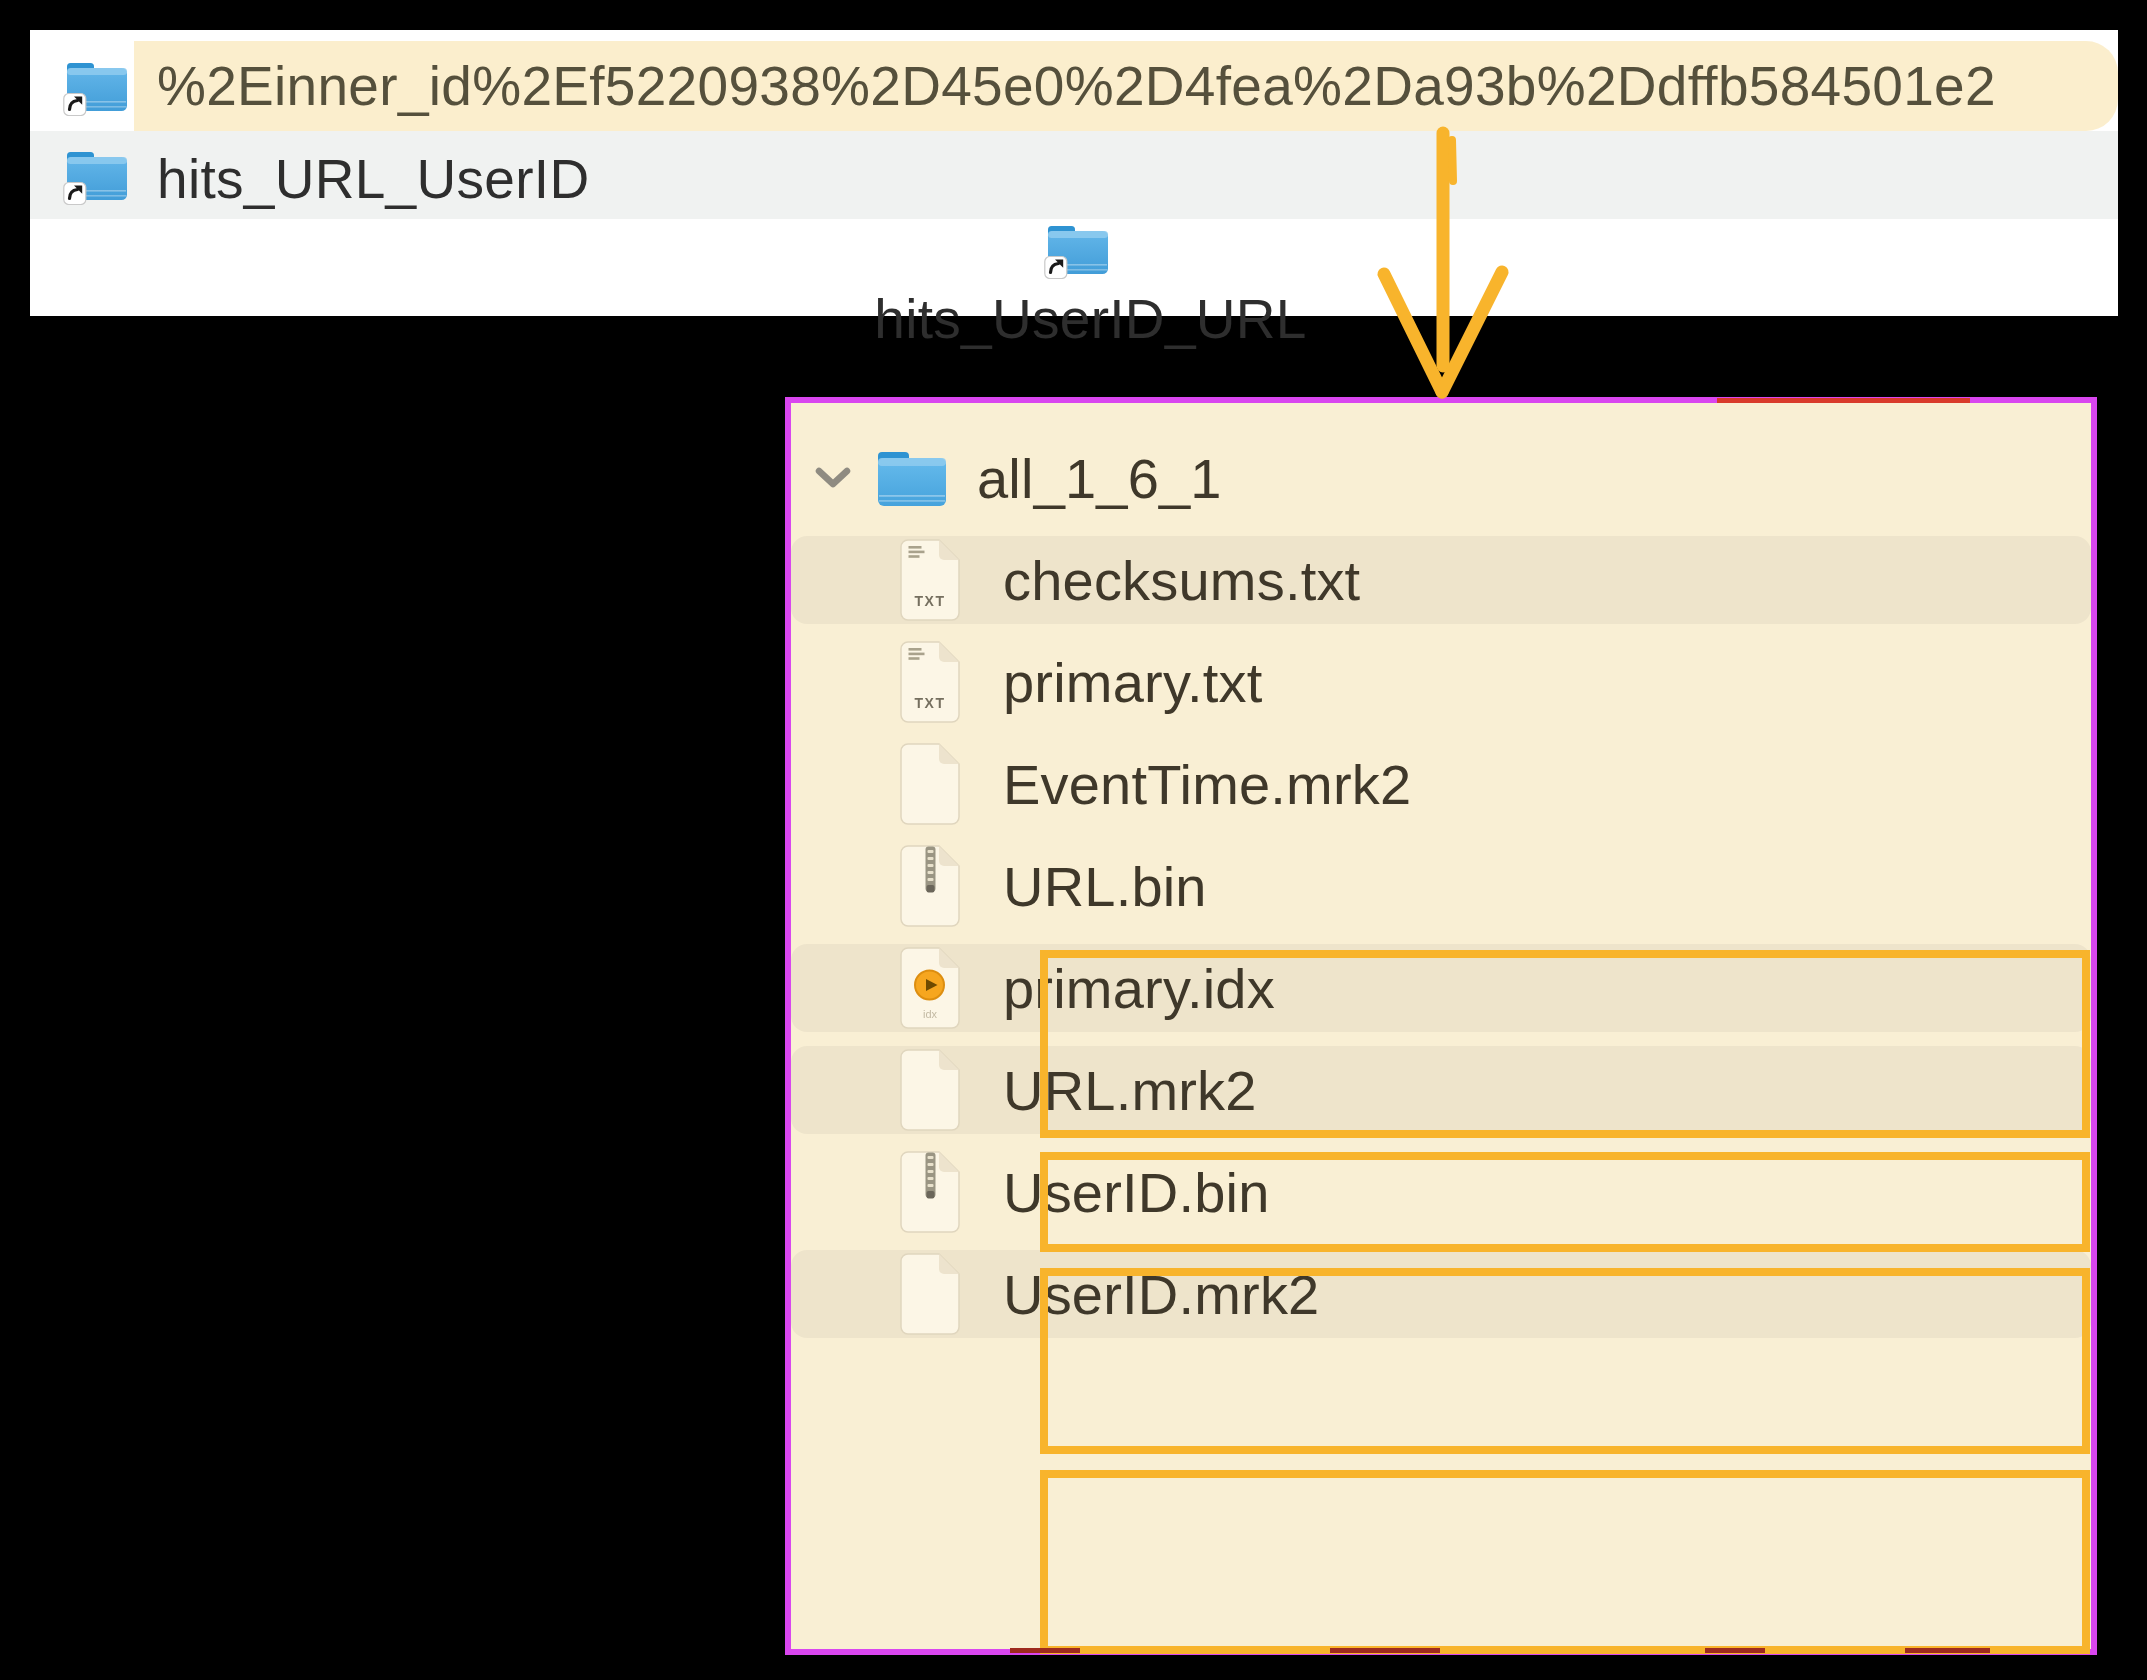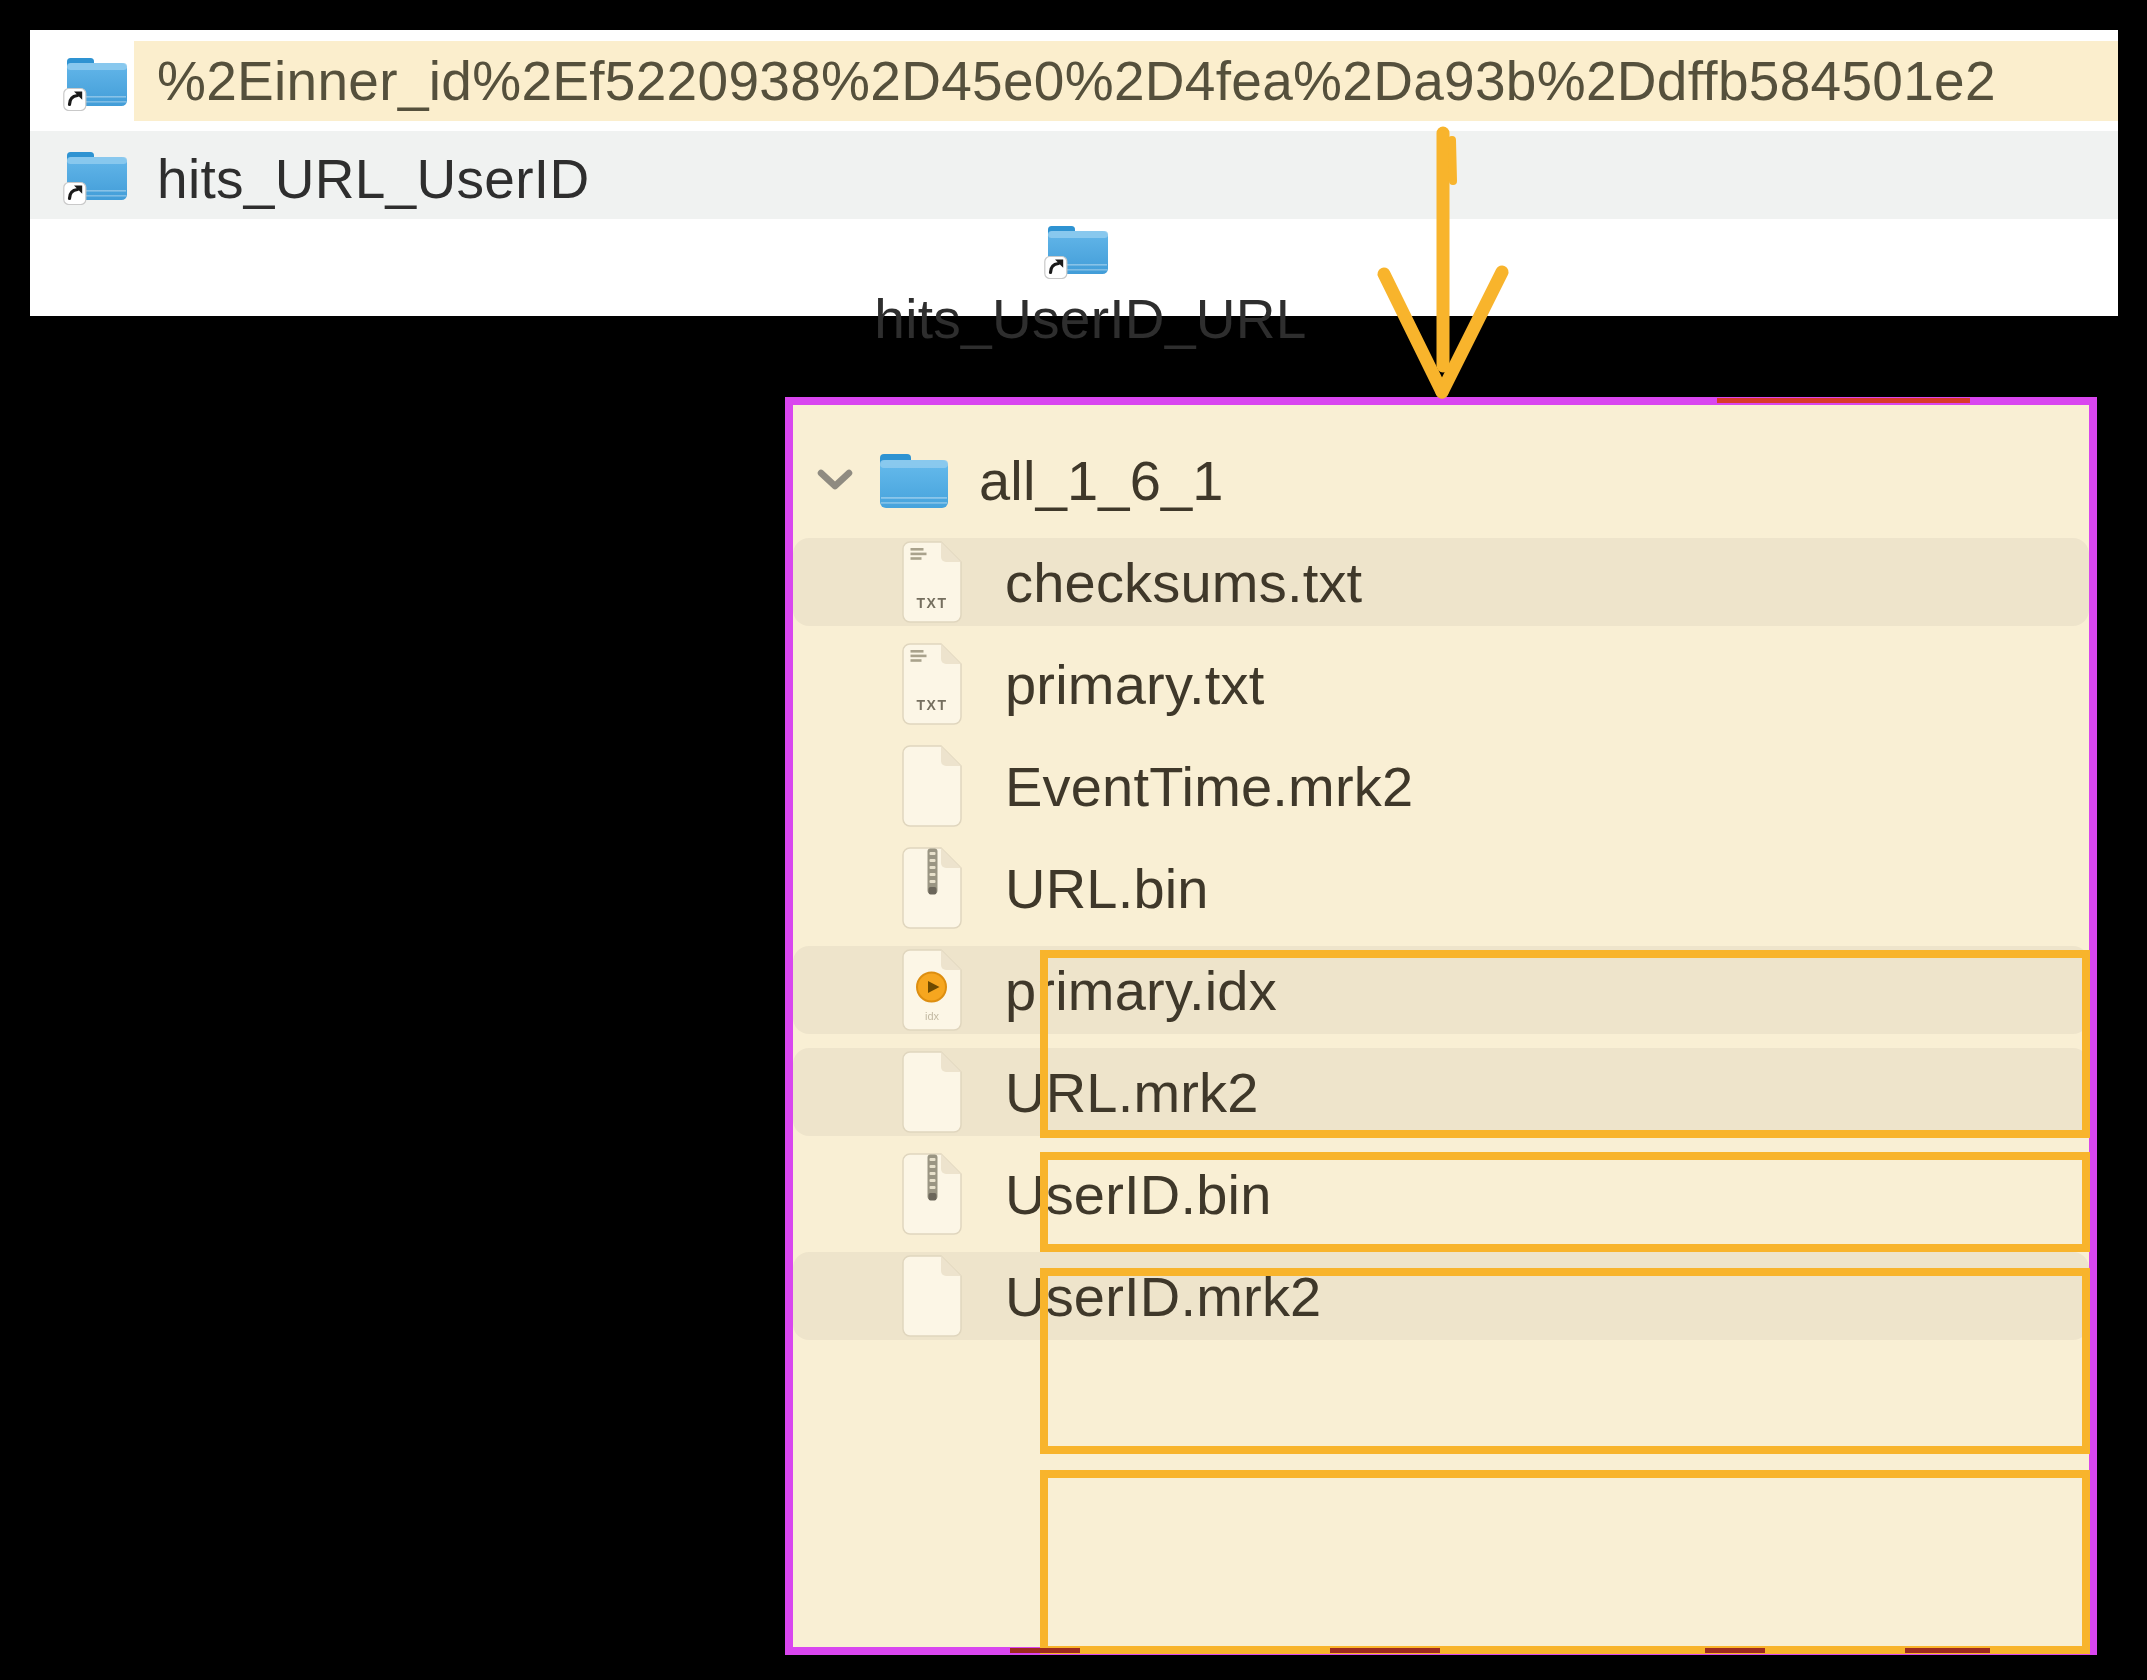--- a/index.html
+++ b/index.html
@@ -4,29 +4,29 @@
 <style>
   html,body{margin:0;padding:0;background:#000;}
   .stage{position:relative;width:2147px;height:1680px;background:#000;overflow:hidden;
          font-family:"Liberation Sans",sans-serif;}
 
   
   .panel1{position:absolute;left:30px;top:30px;width:2088px;height:286px;background:#ffffff;}
   .p1row{position:absolute;left:0;right:0;display:flex;align-items:center;padding-left:33px;box-sizing:border-box;}
   .p1row .ficon{flex:0 0 auto;margin-right:26px;display:block;}
   .p1row .rlabel{font-size:55px;letter-spacing:.3px;white-space:nowrap;}
-  .p1row.r1{top:11px;height:80px;background:linear-gradient(90deg,#ffffff 104px,#FBEECD 104px);}
+  .p1row.r1{top:11px;height:90px;background:linear-gradient(90deg,#ffffff 104px,#FBEECD 104px);border-radius:32px;}
   .p1row.r1 .rlabel{color:#55503C;}
   .p1row.r2{top:101px;height:88px;background:#F0F2F1;}
   .p1row.r3{top:189px;height:88px;background:#ffffff;flex-direction:column;}
   .p1row.r2 .rlabel,.p1row.r3 .rlabel{color:#2E2E2E;margin-top:8px;}
 
   
   .panel2{position:absolute;left:785px;top:397px;width:1312px;height:1258px;box-sizing:border-box;
-          border:8px solid #d946ef;background:#F9EFD4;overflow:hidden;}
+          border:6px solid #d946ef;background:#F9EFD4;overflow:hidden;}
   .p2rows{position:absolute;left:0;top:24px;right:0;}
   .p2row{position:relative;height:102px;display:flex;align-items:center;box-sizing:border-box;}
   .p2row .band{position:absolute;left:0;right:0;top:7px;bottom:7px;background:#EEE4CB;border-radius:16px;}
   .p2row > *{position:relative;z-index:1;}
   .p2row.rootrow{padding-left:24px;}
   .p2row.filerow{padding-left:108px;}
   .p2row .chev{flex:0 0 auto;margin-right:24px;}
   .p2row .foldericon{flex:0 0 auto;margin-right:28px;}
   .p2row .docicon{flex:0 0 auto;margin-right:42px;}
   .p2label{font-size:56px;color:#3F382A;letter-spacing:.2px;white-space:nowrap;}

